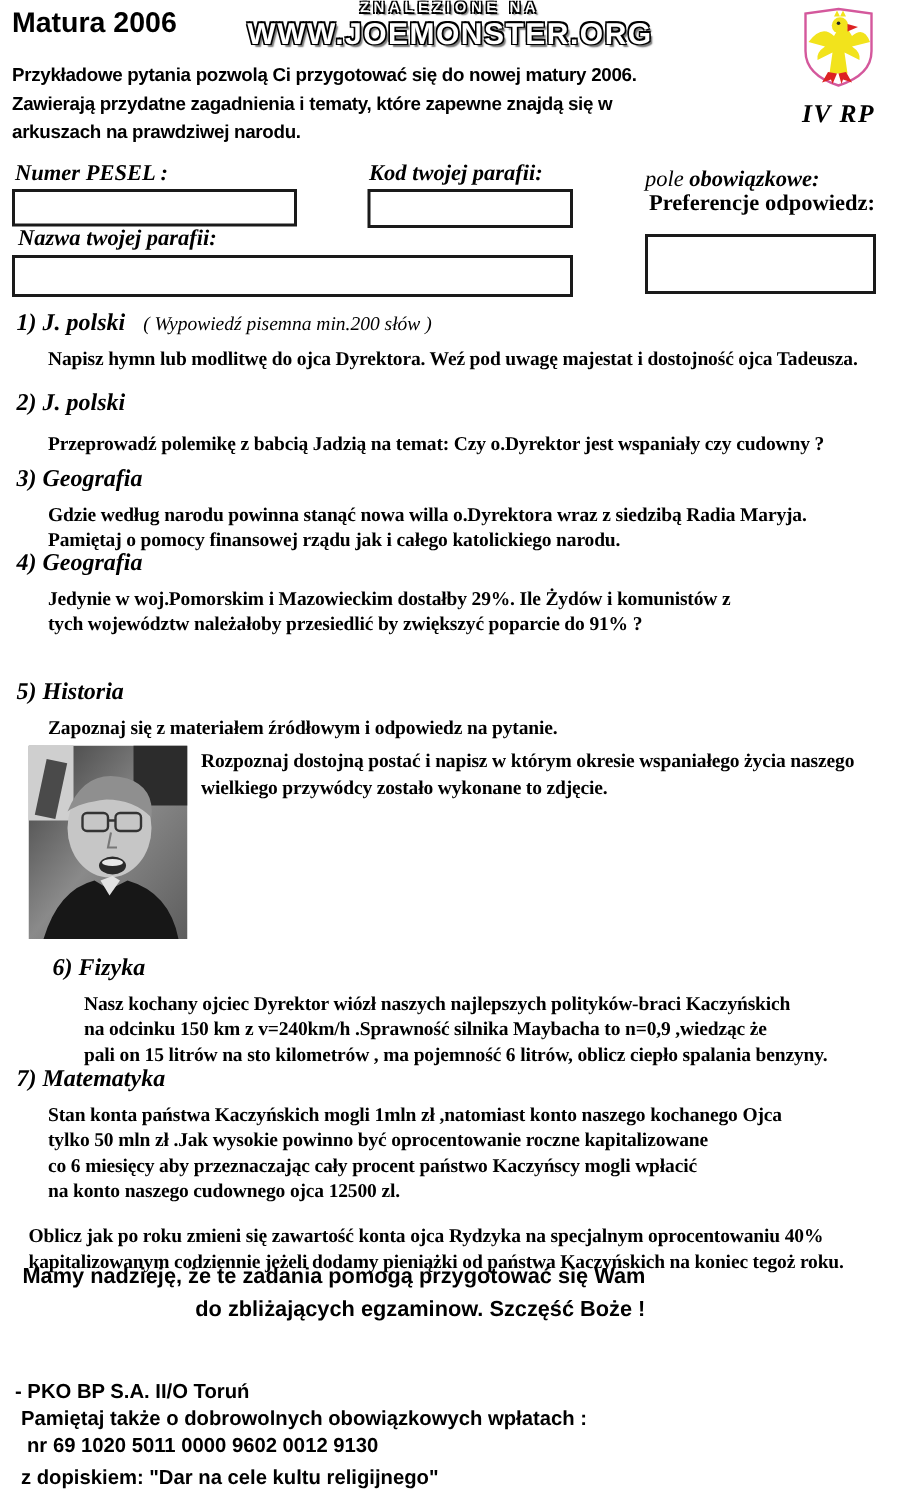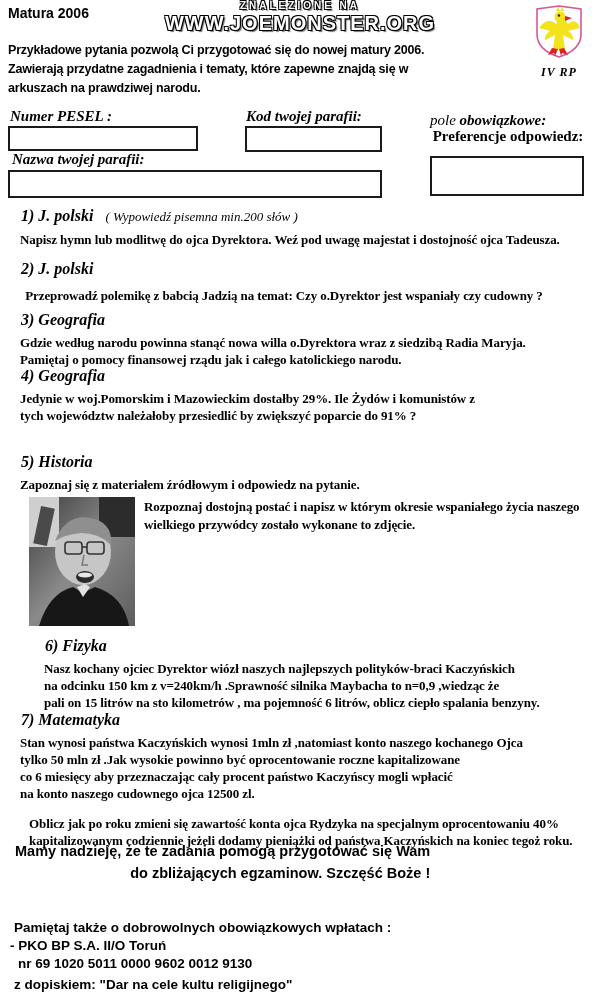--- a/index.html
+++ b/index.html
@@ -4,50 +4,50 @@
 <style>
   html,body{margin:0;padding:0;}
   body{
     width:600px;height:1000px;background:#ffffff;color:#000;
     font-family:"Liberation Sans",sans-serif;position:relative;overflow:hidden;
   }
   .abs{position:absolute;}
   .nowrap{white-space:nowrap;}
 
   
-  .doc-title{left:8px;top:5px;font-size:14px;font-weight:bold;}
+  .doc-title{left:8px;top:5px;font-size:19px;font-weight:bold;}
   .logo{left:140px;top:1px;width:320px;text-align:center;line-height:1;}
   .logo-l1{
     font-size:10px;font-weight:800;letter-spacing:3px;color:#fff;
     text-shadow:-1px -1px 0 #000,1px -1px 0 #000,-1px 1px 0 #000,1px 1px 0 #000,2px 2px 1px #777;
   }
   .logo-l2{
     margin-top:2px;font-size:20px;font-weight:800;letter-spacing:1px;color:#fff;
     text-shadow:-1px -1px 0 #000,1px -1px 0 #000,-1px 1px 0 #000,1px 1px 0 #000,2px 2px 1px #777;
   }
   .crest{left:531px;top:4px;width:56px;text-align:center;}
   .crest-caption{font-family:"Liberation Serif",serif;font-style:italic;font-weight:bold;
-    font-size:12px;letter-spacing:1px;margin-top:1px;}
+    font-size:17px;letter-spacing:1px;margin-top:1px;}
 
   .intro{left:8px;top:41px;font-size:12.5px;font-weight:bold;line-height:19px;letter-spacing:-0.2px;}
 
   
   .flabel{font-family:"Liberation Serif",serif;font-style:italic;font-weight:bold;font-size:15px;}
   .fbox{border:2px solid #1a1a1a;background:#fff;}
   .req-line{left:430px;top:112px;width:158px;text-align:left;font-family:"Liberation Serif",serif;font-size:15px;}
   .req-prefix{font-style:italic;font-weight:normal;}
   .req-word{font-style:italic;font-weight:bold;}
   .prefs-label{left:424px;top:128px;width:168px;text-align:center;font-family:"Liberation Serif",serif;
     font-weight:bold;font-size:15px;}
 
   
-  .section{position:absolute;left:16px;width:532px;}
+  .section{position:absolute;left:6px;width:532px;}
   .sec-head{margin-left:5px;font-family:"Liberation Serif",serif;font-style:italic;font-weight:bold;font-size:16px;line-height:20px;}
   .sec-note{font-weight:normal;font-size:13px;margin-left:8px;}
-  .sec-body{margin-left:4px;margin-top:4px;font-family:"Liberation Serif",serif;font-weight:bold;
+  .sec-body{margin-left:26px;margin-top:4px;font-family:"Liberation Serif",serif;font-weight:bold;
     font-size:13px;line-height:17px;letter-spacing:-0.1px;}
   .photo-row{margin-left:13px;margin-top:4px;display:flex;align-items:flex-start;}
   .photo-frame{width:106px;height:129px;flex:0 0 auto;}
   .caption{margin-left:9px;margin-top:1px;font-family:"Liberation Serif",serif;font-weight:bold;
     font-size:13px;line-height:18px;letter-spacing:-0.1px;}
   .extra-para{margin-left:13px;margin-top:13px;}
 
   .closing{left:15px;top:840px;font-size:14.5px;font-weight:bold;line-height:22px;text-align:right;}
   .payment{left:14px;top:919px;font-size:13.5px;font-weight:bold;line-height:18px;}
   .pay-bank{margin-left:-4px;}
@@ -200,36 +200,36 @@
       <div class="nowrap">pali on 15 litrów na sto kilometrów , ma pojemność 6 litrów, oblicz ciepło spalania benzyny.</div>
     </div>
   </div>
 
   <div class="section" style="top:710px;">
     <div class="sec-head">
       <span>7)</span>
       <span>Matematyka</span>
     </div>
     <div class="sec-body">
-      <div class="nowrap">Stan wynosi państwa Kaczyńskich wynosi 1mln zł ,natomiast konto naszego kochanego Ojca</div>
+      <div class="nowrap">Stan konta państwa Kaczyńskich mogli 1mln zł ,natomiast konto naszego kochanego Ojca</div>
       <div class="nowrap">tylko 50 mln zł .Jak wysokie powinno być oprocentowanie roczne kapitalizowane</div>
       <div class="nowrap">co 6 miesięcy aby przeznaczając cały procent państwo Kaczyńscy mogli wpłacić</div>
       <div class="nowrap">na konto naszego cudownego ojca 12500 zl.</div>
     </div>
     <div class="sec-body extra-para">
       <div class="nowrap">Oblicz jak po roku zmieni się zawartość konta ojca Rydzyka na specjalnym oprocentowaniu 40%</div>
       <div class="nowrap">kapitalizowanym codziennie jeżeli dodamy pieniążki od państwa Kaczyńskich na koniec tegoż roku.</div>
     </div>
   </div>
 
   <div class="abs closing">
     <div class="nowrap">Mamy nadzieję, że te zadania pomogą przygotować się Wam</div>
     <div class="nowrap">do zbliżających egzaminow. Szczęść Boże !</div>
   </div>
 
   <div class="abs payment">
+    <div class="nowrap pay-bank">- PKO BP S.A. II/O Toruń</div>
     <div class="nowrap">Pamiętaj także o dobrowolnych obowiązkowych wpłatach :</div>
-    <div class="nowrap pay-bank">- PKO BP S.A. II/O Toruń</div>
     <div class="nowrap pay-acct">nr 69 1020 5011 0000 9602 0012 9130</div>
     <div class="nowrap pay-note">z dopiskiem: "Dar na cele kultu religijnego"</div>
   </div>
 
 </div>
 
 </body></html>

